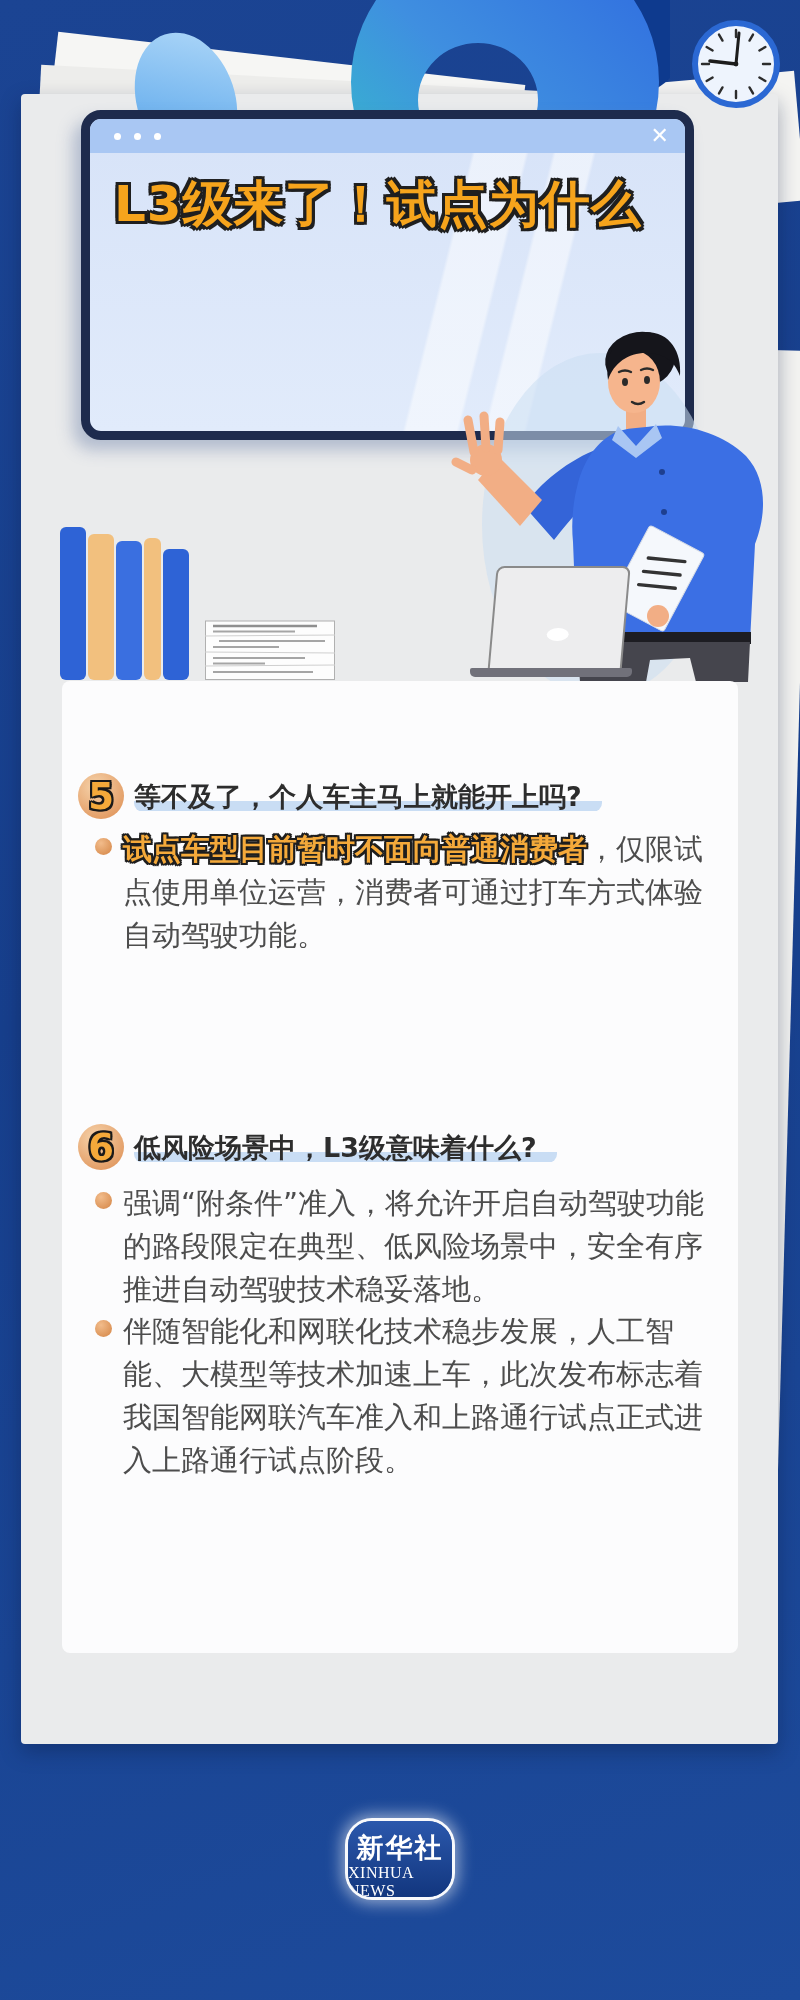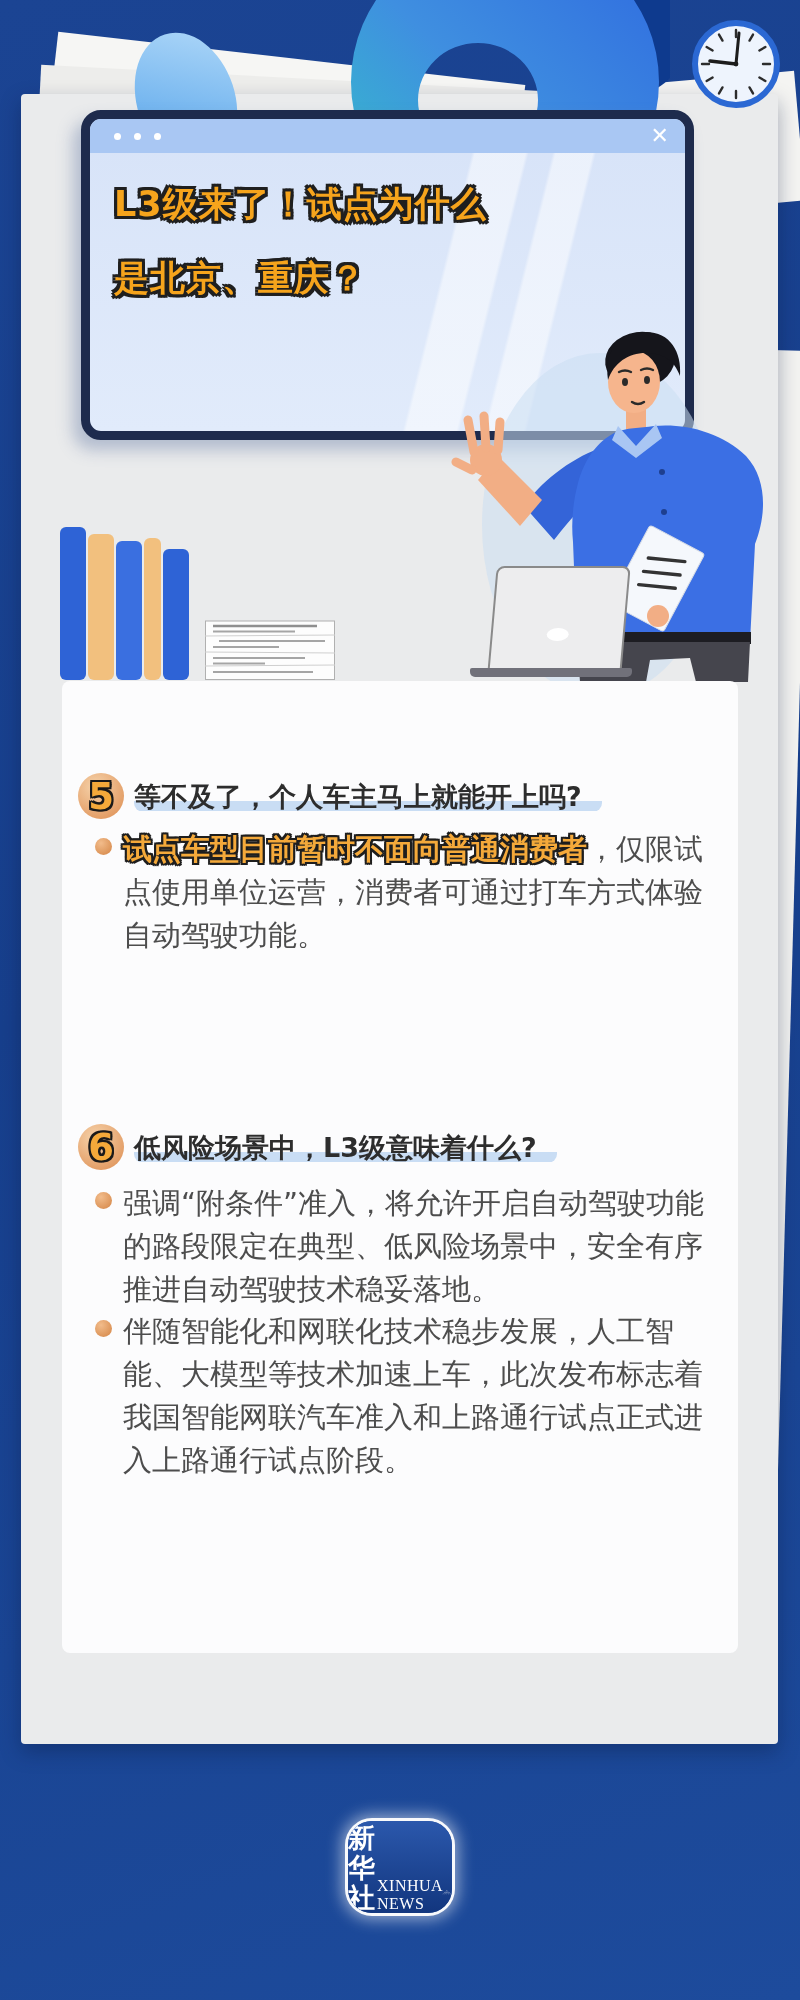--- a/index.html
+++ b/index.html
@@ -34,21 +34,21 @@
   .board{left:81px;top:110px;width:613px;height:330px;z-index:5;
     border:9px solid #1e2b4d;border-radius:20px;overflow:hidden;box-sizing:border-box;
     background:
       linear-gradient(104deg,rgba(255,255,255,0) 58%,rgba(255,255,255,.5) 58.5%,rgba(255,255,255,.5) 66%,rgba(255,255,255,0) 66.5%,rgba(255,255,255,0) 70%,rgba(255,255,255,.5) 70.5%,rgba(255,255,255,.5) 76%,rgba(255,255,255,0) 76.5%),
       linear-gradient(180deg,#d7e3f8,#e1ebfb);
     box-shadow:-8px 10px 16px rgba(110,130,170,.45);}
   .board-bar{height:34px;background:#a9c7f3;display:flex;align-items:center;}
   .board-dots{display:flex;gap:13px;margin-left:24px;}
   .board-dots i{width:7px;height:7px;border-radius:50%;background:#fff;}
   .board-close{margin-left:auto;margin-right:16px;color:#fff;font-size:22px;font-weight:bold;line-height:1;}
-  .board-title{margin:14px 0 0 24px;font-size:35px;line-height:74px;font-weight:800;
+  .board-title{margin:14px 0 0 24px;font-size:50px;line-height:74px;font-weight:800;
     color:#f6a41c;letter-spacing:1px;
     text-shadow:-3px -3px 0 #1f1f1f,3px -3px 0 #1f1f1f,-3px 3px 0 #1f1f1f,3px 3px 0 #1f1f1f,
                 -3px 0 0 #1f1f1f,3px 0 0 #1f1f1f,0 -3px 0 #1f1f1f,0 3px 0 #1f1f1f;}
 
   
   .book{position:absolute;z-index:6;border-radius:6px;}
   .b1{left:60px;top:527px;width:26px;height:153px;background:#2e63d6;}
   .b2{left:88px;top:534px;width:26px;height:146px;background:#f2c07e;}
   .b3{left:116px;top:541px;width:26px;height:139px;background:#3a6fe0;}
   .b4{left:144px;top:538px;width:17px;height:142px;background:#f2c07e;}
@@ -77,24 +77,24 @@
   .bullet{position:absolute;left:33px;width:620px;display:flex;}
   .bullet .dot{width:17px;height:17px;border-radius:50%;flex:none;margin:13px 8px 0 0;
     background:radial-gradient(circle at 35% 30%,#f2bc8b 0%,#db9256 75%);}
   .bullet p{margin:3px;width:595px;font-size:29px;line-height:43px;color:#4d4d4d;font-weight:500;}
   .bullet b{color:#f4a93a;font-weight:800;
     text-shadow:-2px -2px 0 #1e1e1e,2px -2px 0 #1e1e1e,-2px 2px 0 #1e1e1e,2px 2px 0 #1e1e1e,
                 -2px 0 0 #1e1e1e,2px 0 0 #1e1e1e,0 -2px 0 #1e1e1e,0 2px 0 #1e1e1e;}
   .s5b1{top:144px;} .s5b2{top:259px;} .s6b1{top:498px;} .s6b2{top:626px;}
 
   
-  .logo{left:348px;top:1821px;width:104px;height:92px;border-radius:24px;z-index:8;
+  .logo{left:348px;top:1821px;width:104px;height:76px;border-radius:24px;z-index:8;
     background:linear-gradient(180deg,#2b58ac,#12367e);
     box-shadow:0 0 0 3px rgba(255,255,255,.95),0 0 16px 6px rgba(255,255,255,.55);
-    display:flex;align-items:flex-end;overflow:hidden;}
+    display:flex;flex-direction:column;align-items:center;overflow:hidden;}
   .logo-cn{margin-top:12px;color:#fff;font-size:27px;font-weight:600;letter-spacing:2px;line-height:30px;}
   .logo-en{color:#fff;font-family:"Liberation Serif","DejaVu Serif",serif;font-size:16px;letter-spacing:.5px;margin-top:1px;}
 </style>
 </head>
 <body>
 
 <div class="sheet sheet-a"></div>
 <div class="sheet sheet-b"></div>
 <div class="sheet sheet-c"></div>
 <div class="sheet sheet-d"></div>
@@ -142,21 +142,20 @@
   <div class="board-bar">
     <div class="board-dots">
         <i></i>
         <i></i>
         <i></i>
       </div>
     <span class="board-close">✕</span>
   </div>
   <div class="board-title">
     <div>L3级来了！试点为什么</div>
-    <div>是北京、重庆？</div>
   </div>
 </div>
 
 <div class="book b1"></div>
 <div class="book b2"></div>
 <div class="book b3"></div>
 <div class="book b4"></div>
 <div class="book b5"></div>
 
 <svg class="abs paper-stack" width="130" height="62" viewBox="0 0 130 62">

